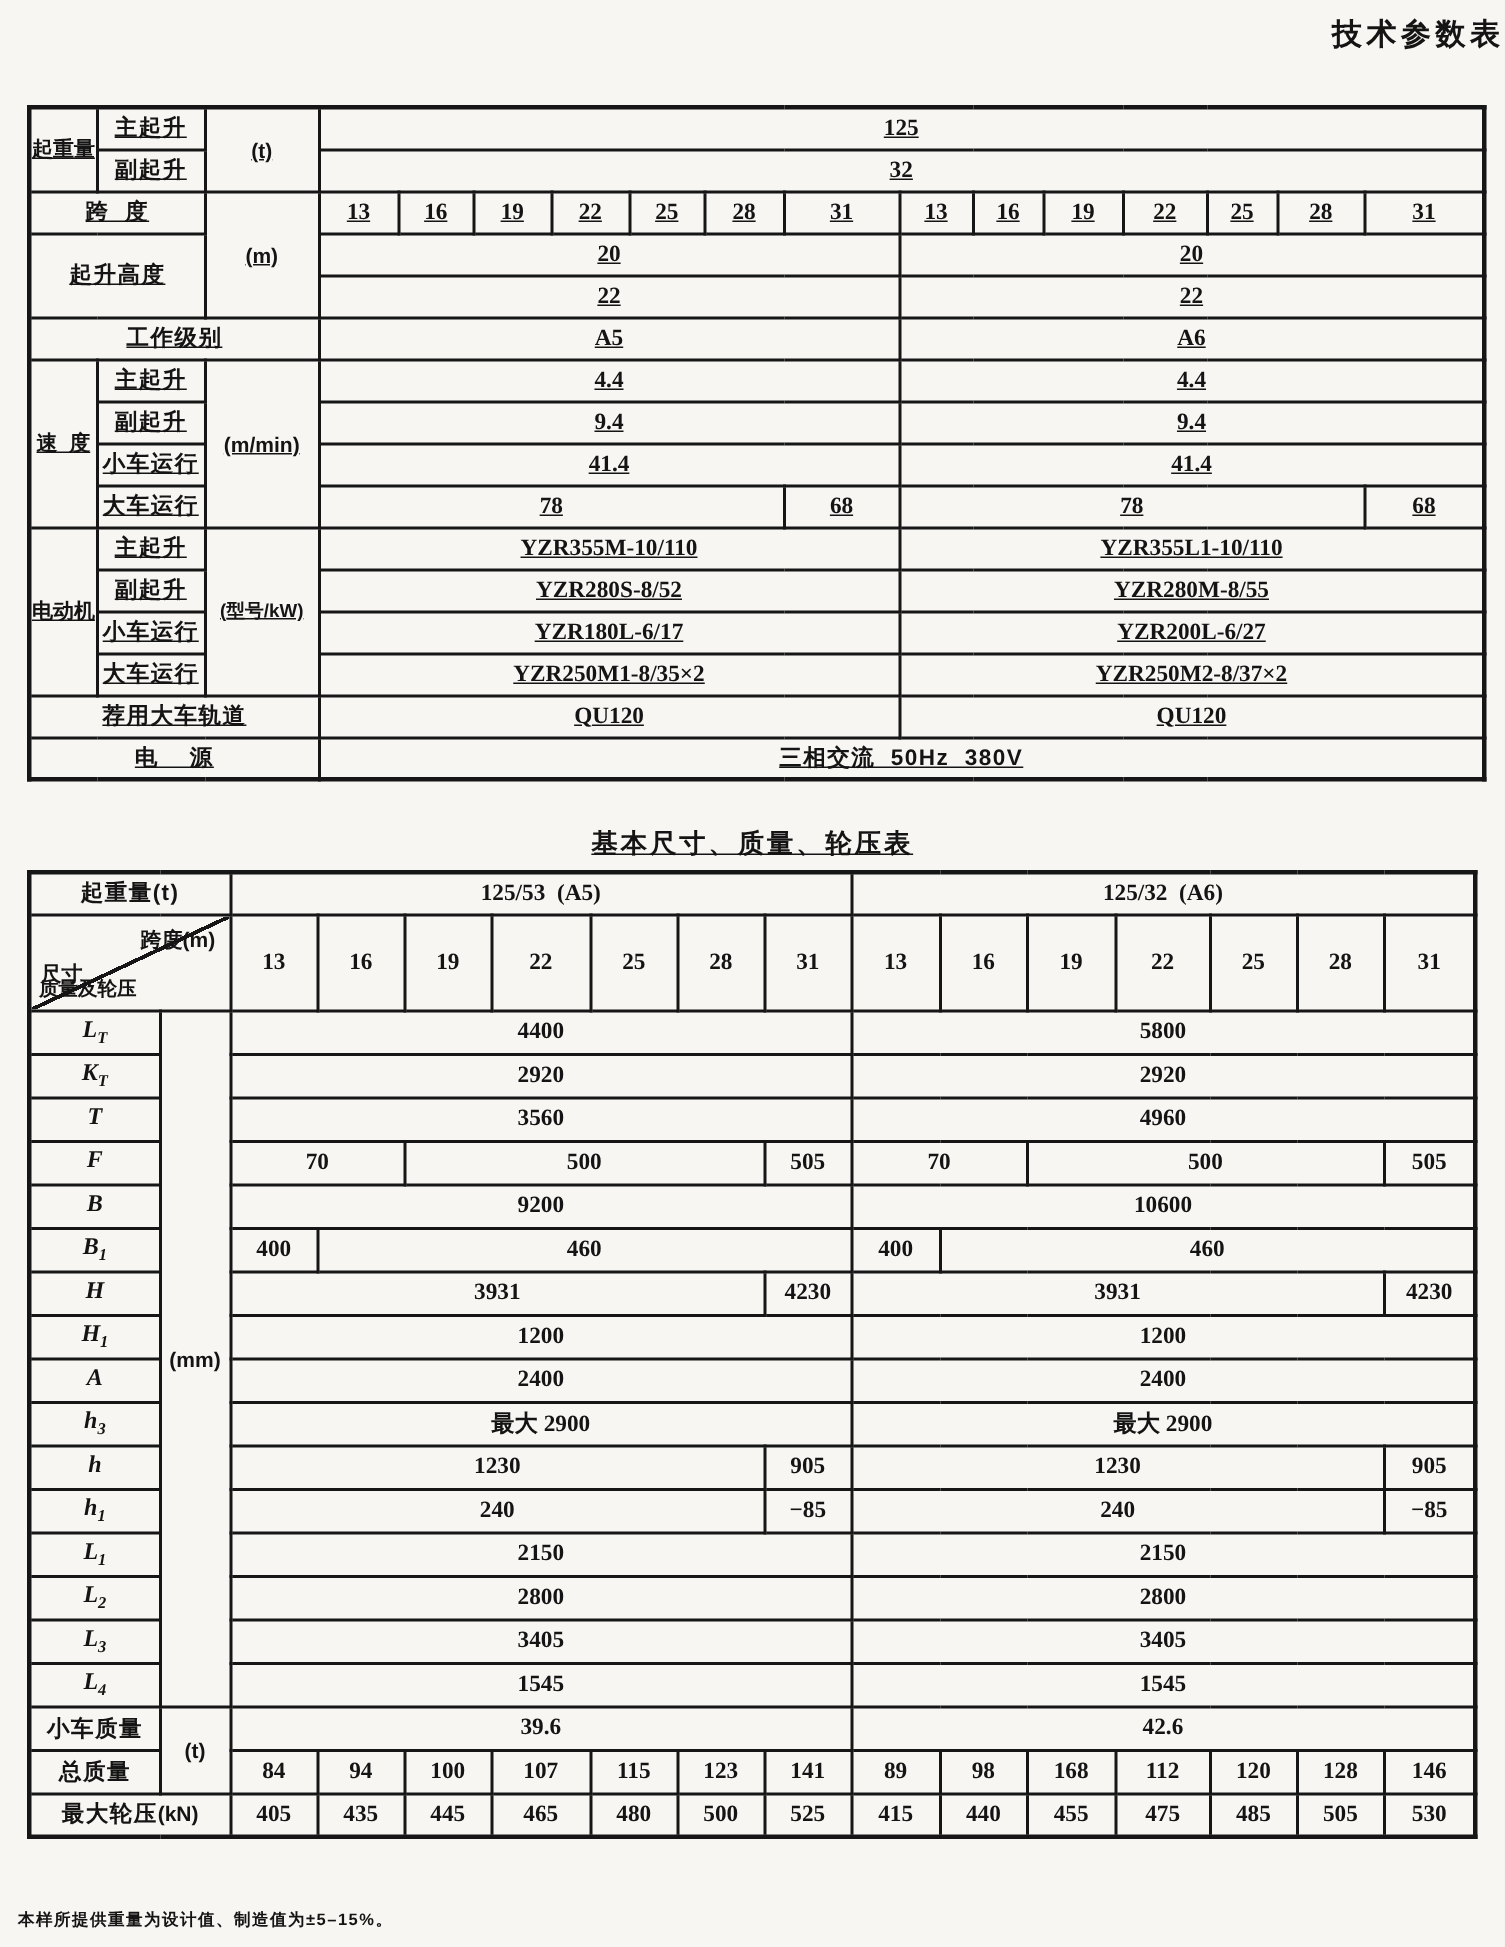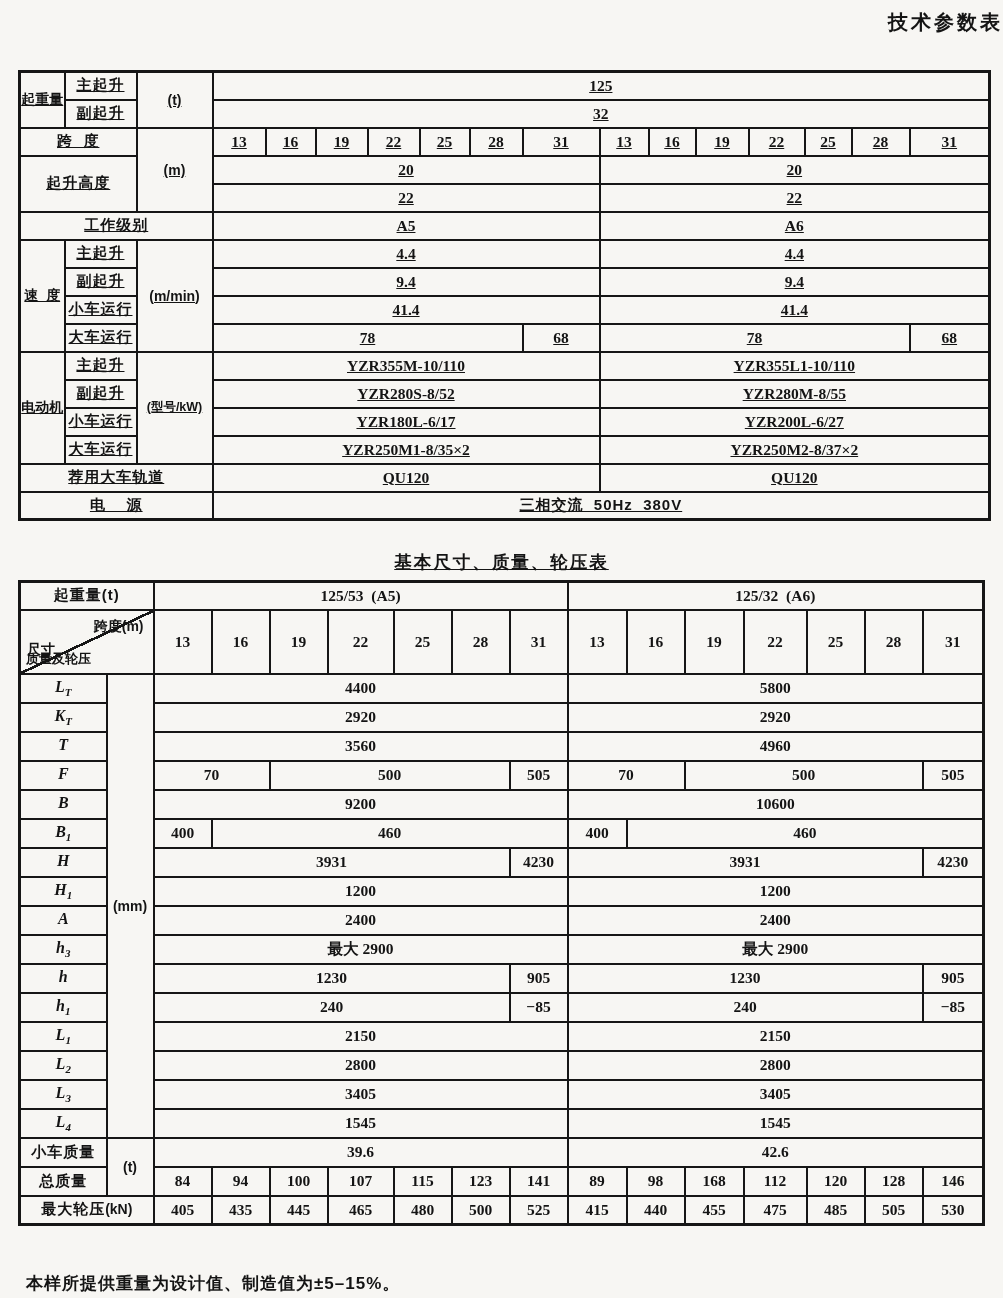--- a/index.html
+++ b/index.html
@@ -5,21 +5,21 @@
   * { margin:0; padding:0; box-sizing:border-box; }
   html,body { background:#efeeec; }
   body { width:1003px; height:1298px; position:relative; overflow:hidden;
          font-family:"Liberation Sans", sans-serif; color:#141414; }
   .sheet { position:absolute; inset:0; background:#f7f6f3; }
 
   .title1 { position:absolute; top:9px; left:0; width:100%; text-align:right;
             font-size:20px; font-weight:700; letter-spacing:3px; }
   .title2 { position:absolute; top:550px; left:0; width:100%; text-align:center;
             font-size:17.5px; font-weight:700; letter-spacing:2px;text-decoration:underline; }
-  .footnote { position:absolute; top:1272px; left:26px; font-size:17px;
+  .footnote { position:absolute; top:1272px; left:12px; font-size:11px;
               font-weight:600; letter-spacing:1px; }
 
   table { position:absolute; left:18px; border-collapse:collapse; table-layout:fixed;
           border:3px solid #161616; }
   #t1 { top:70px;  width:967px;text-decoration:underline; }
   #t2 { top:580px; width:967px; }
 
   td { border:2px solid #161616; text-align:center; vertical-align:middle;
        padding:0; white-space:pre; overflow:hidden; }
   #t1 td { height:28px; }

